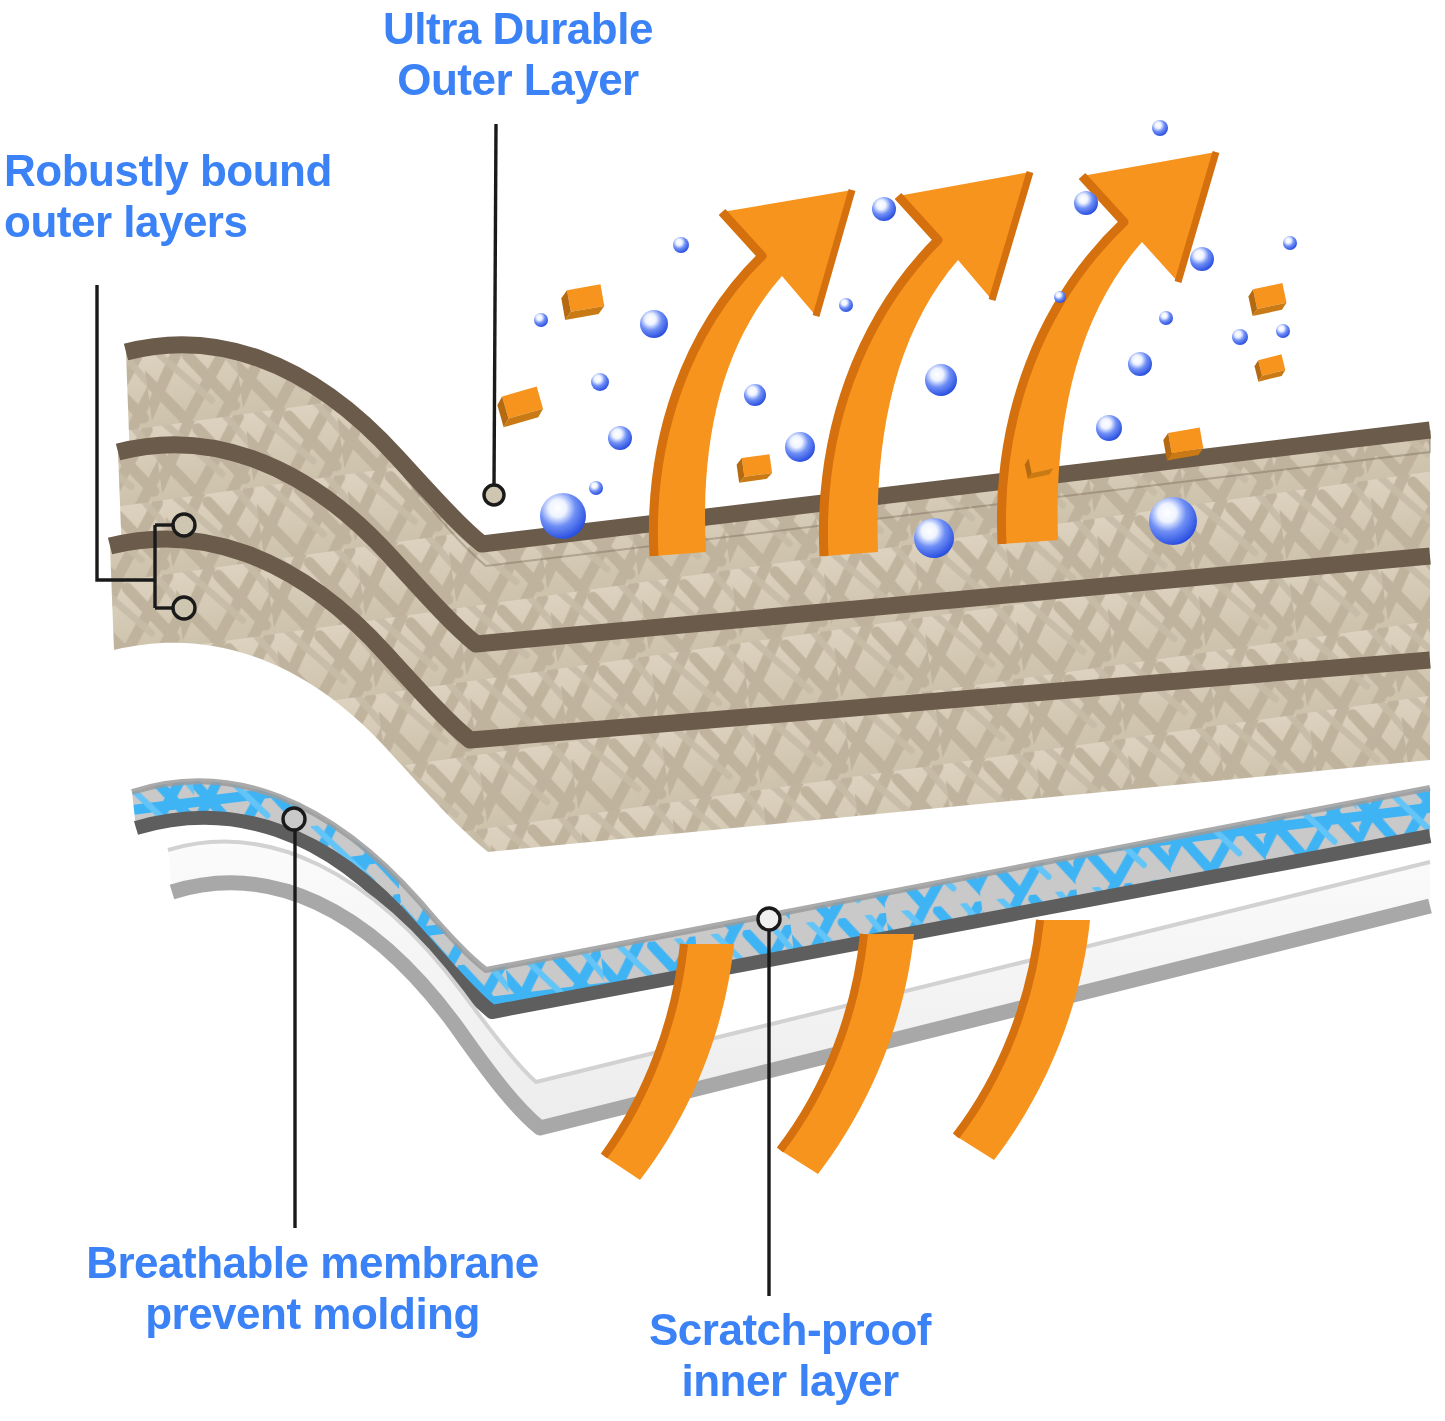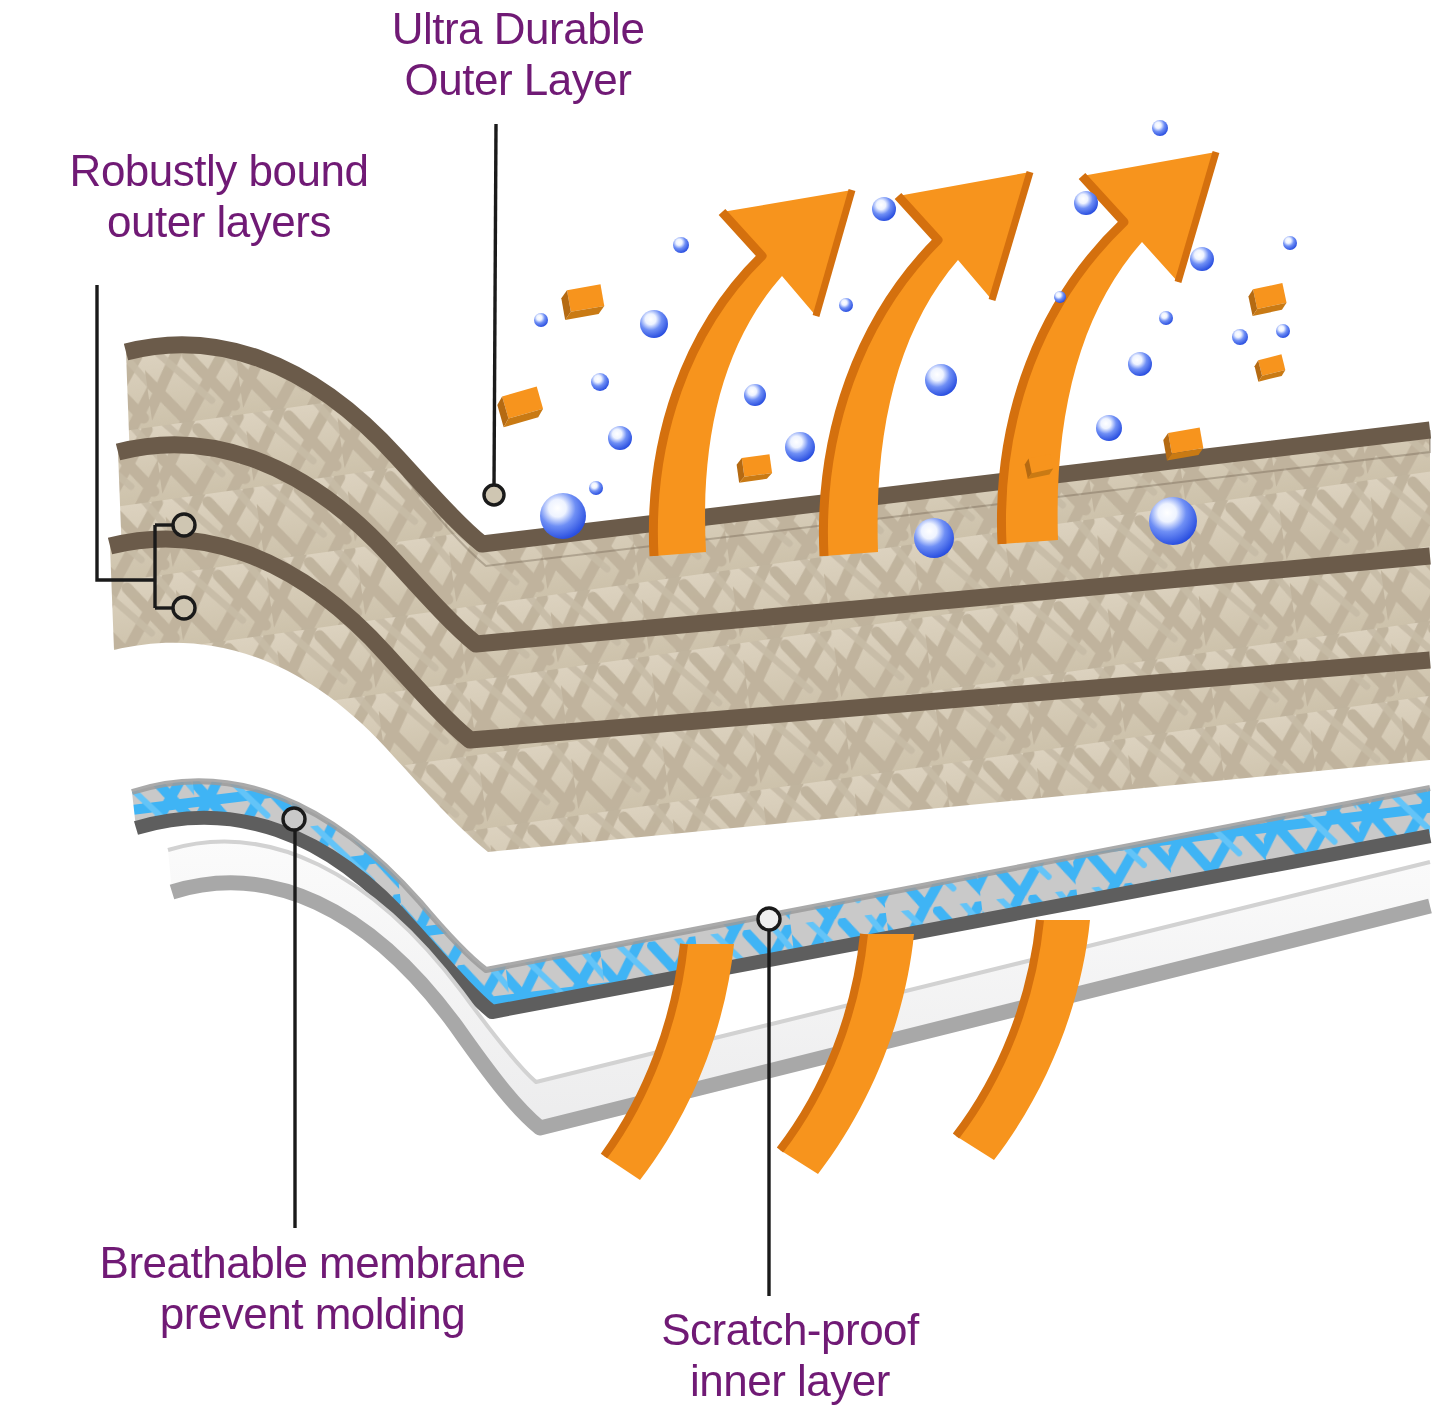--- a/index.html
+++ b/index.html
@@ -1,22 +1,22 @@
 <!DOCTYPE html>
 <html><head>
 <meta charset="utf-8">
 <style>
   html,body{margin:0;padding:0;background:#ffffff;}
   body{width:1445px;height:1421px;position:relative;overflow:hidden;
        font-family:"Liberation Sans",sans-serif;}
   #stage{position:absolute;inset:0;width:1445px;height:1421px;}
-  .lbl{position:absolute;color:#701a75;font-weight:normal;line-height:1.15;
+  .lbl{position:absolute;color:#3b82f6;font-weight:bold;line-height:1.15;
        letter-spacing:-0.5px;white-space:pre-line;}
   #lbl-outer{left:318px;top:4px;width:400px;font-size:44px;text-align:center;}
-  #lbl-bound{left:4px;top:146px;width:430px;font-size:44px;text-align:center;}
+  #lbl-bound{left:4px;top:146px;width:430px;font-size:44px;text-align:left;}
   #lbl-membrane{left:0px;top:1238px;width:625px;font-size:44px;text-align:center;}
   #lbl-scratch{left:580px;top:1305px;width:420px;font-size:44px;text-align:center;}
   svg{position:absolute;left:0;top:0;}
 </style>
 </head>
 <body>
 
 <div id="stage">
 
   <svg width="1445" height="1421" viewBox="0 0 1445 1421">

